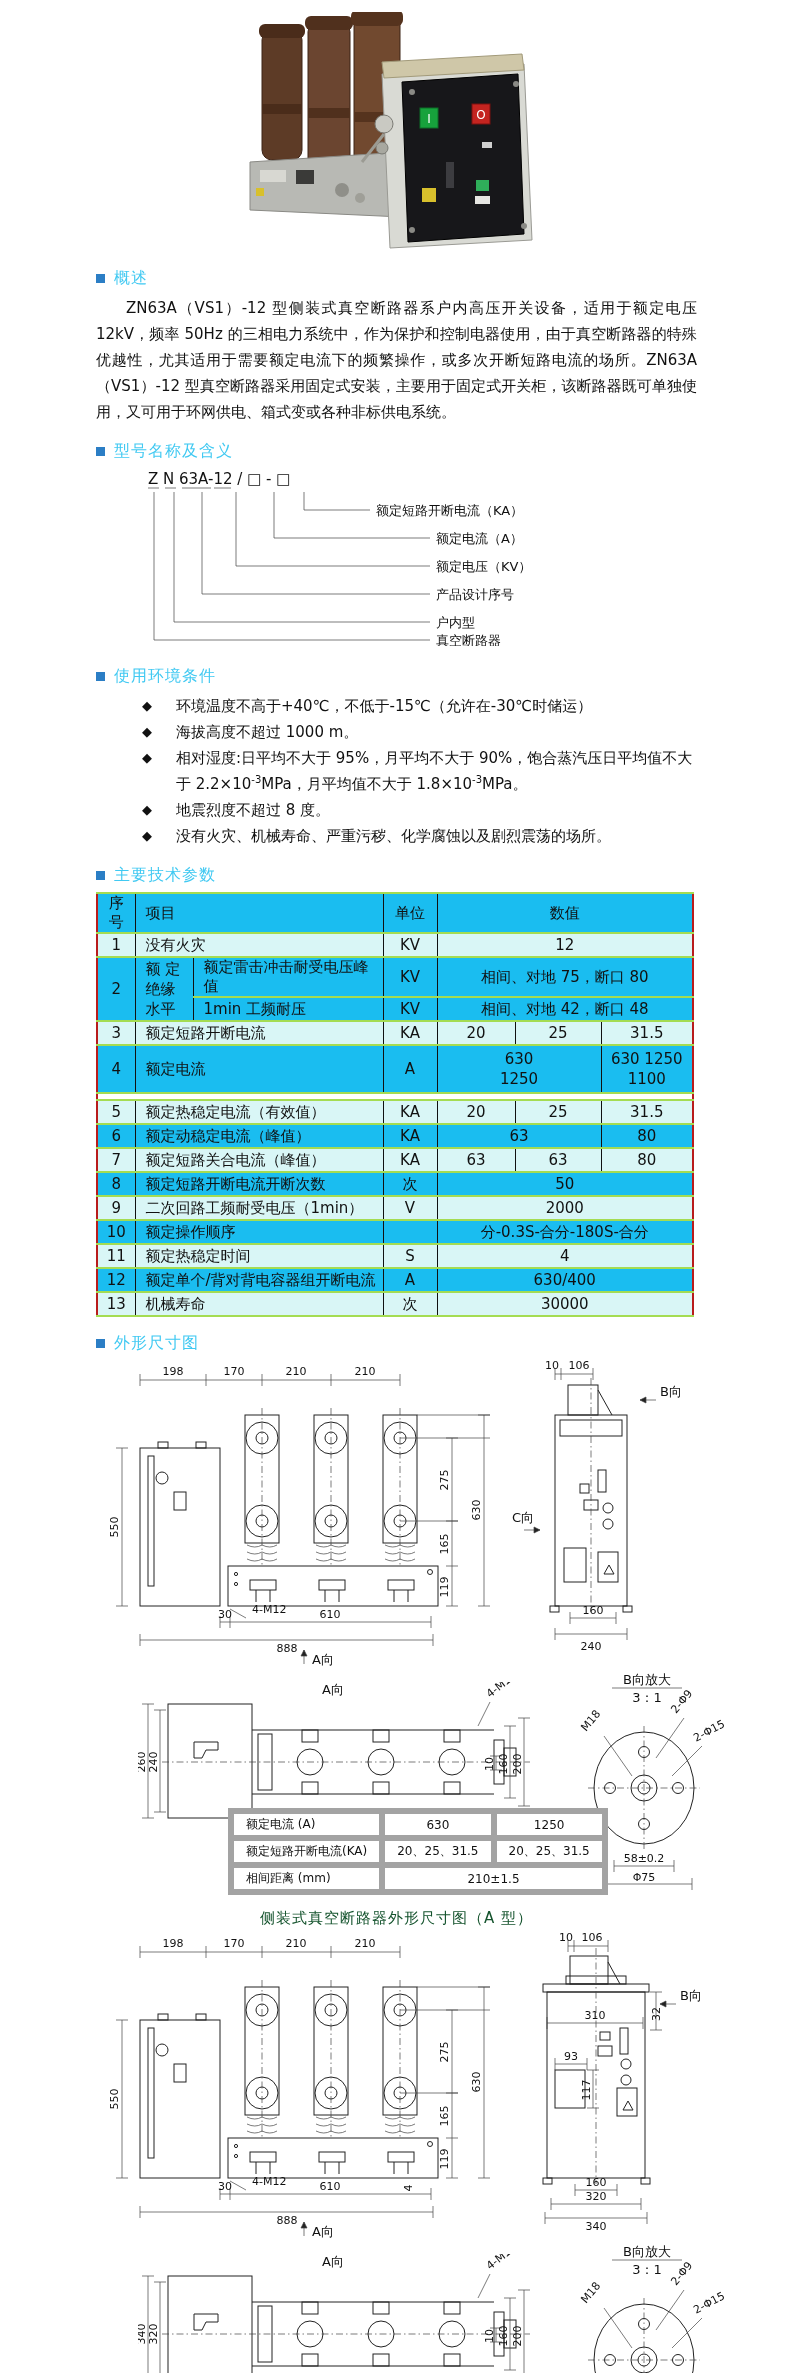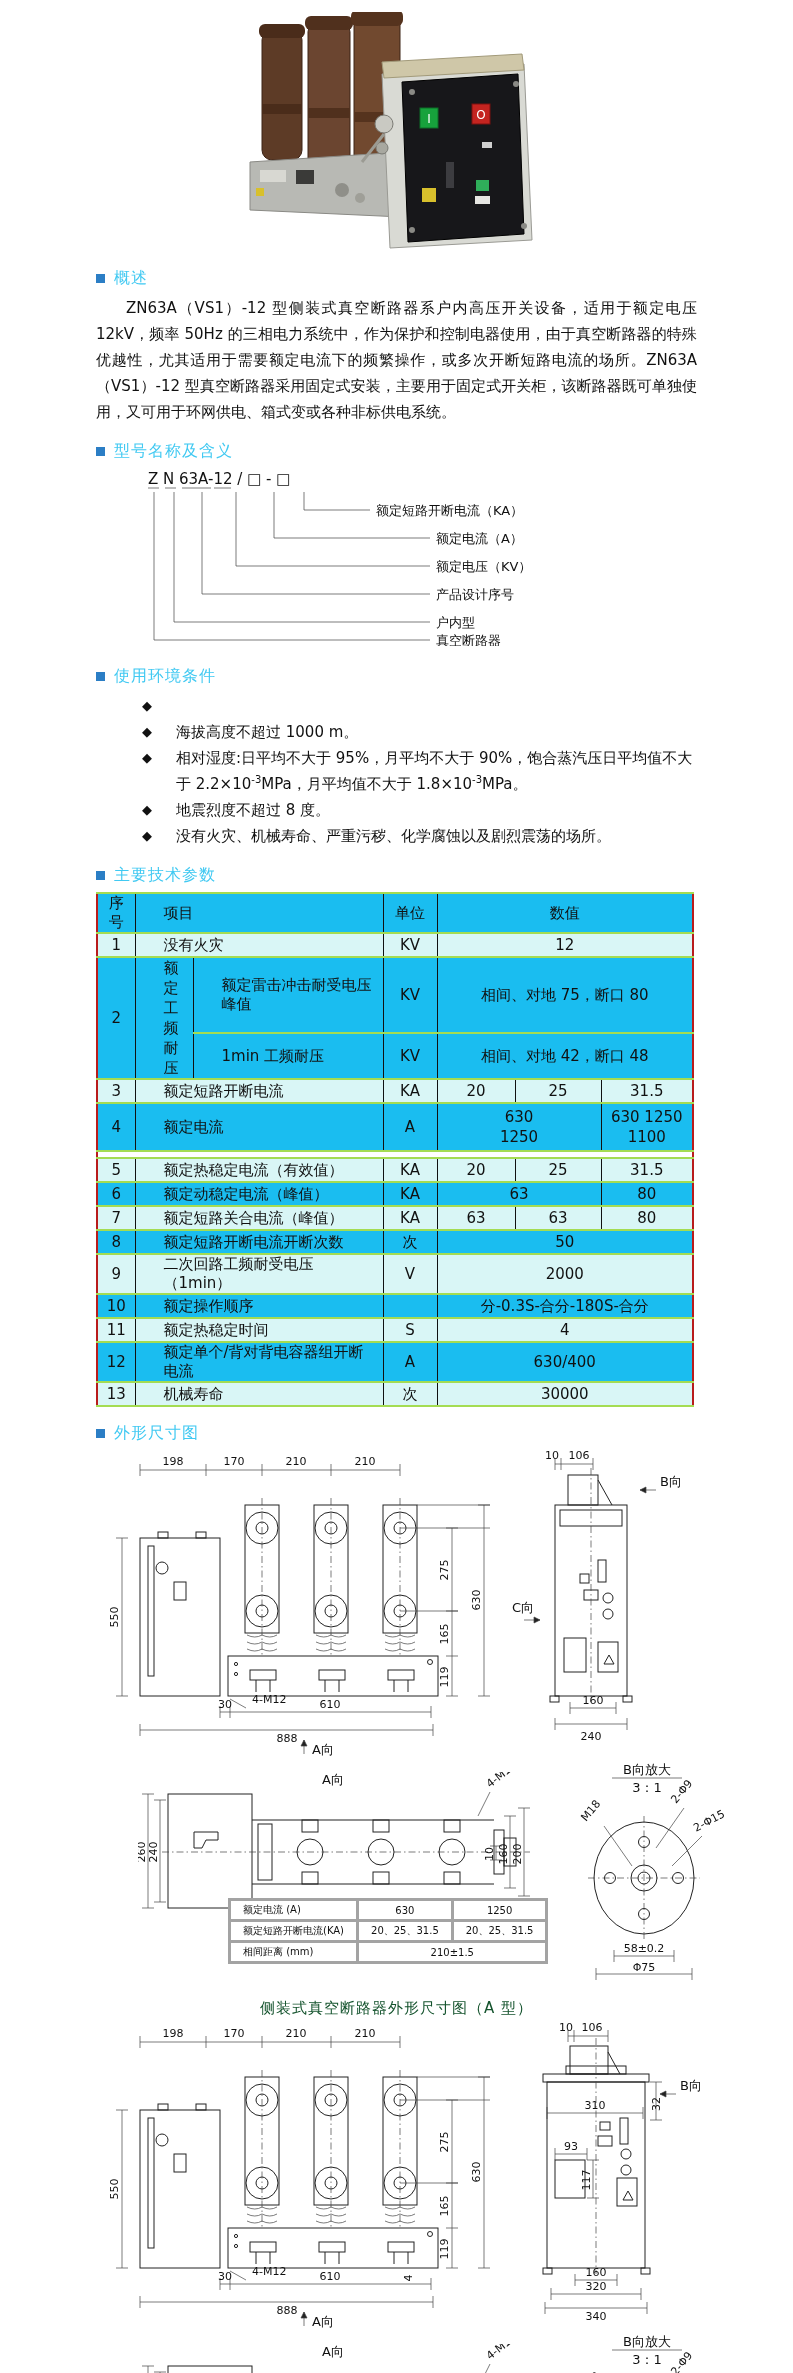--- a/index.html
+++ b/index.html
@@ -32,26 +32,26 @@
   .env-item sup { font-size:10px; }
 
   
   table.params { border-collapse:collapse; margin:6px 0 0 96px; border:2px solid #b91c1c; }
   table.params td { border-left:1.5px solid #111; border-right:1.5px solid #111;
                     border-top:2px solid #a4dc52; border-bottom:2px solid #a4dc52;
                     font-size:15px; text-align:center; height:22px; padding:0 4px; }
   table.params tr.cy td { background:#1abdf0; }
   table.params tr.pl td { background:#d9f6f6; }
   table.params tr.gap td { background:#fff; border-left:none; border-right:none; height:5px; padding:0; }
-  table.params td.item { text-align:left; padding-left:28px; }
+  table.params td.item { text-align:left; padding-left:10px; }
   table.params td.wrap2 { line-height:20px; }
 
   
   table.mini { border-collapse:collapse; background:#fff; }
-  table.mini td { border:3px solid #a3a3a3; font-size:10px; padding:2px 12px; text-align:center; white-space:nowrap; }
+  table.mini td { border:6px solid #a3a3a3; font-size:12px; padding:2px 12px; text-align:center; white-space:nowrap; }
   table.mini td.l { text-align:left; }
 
   
   .dwg-caption { text-align:center; color:#14532d; font-size:15px; margin:14px 0 4px 0; letter-spacing:1px; }
 
   .dwg-row1 { margin-left:100px; }
   .dwg-row2 { position:relative; height:225px; margin-left:0; }
   .dwg-row2 .aview { position:absolute; left:138px; top:12px; }
   .dwg-row2 .detail { position:absolute; left:560px; top:0; }
   .dwg-row2 .mini-pos { position:absolute; left:228px; top:138px; }
@@ -157,20 +157,21 @@
     </g>
   </svg>
 
   
   <div class="sec-head">
     <div class="sq"></div>
     <span class="txt">使用环境条件</span>
   </div>
   <div class="env-item">
     <span class="diamond">◆</span>
+    <span>环境温度不高于+40℃，不低于-15℃（允许在-30℃时储运）</span>
   </div>
   <div class="env-item">
     <span class="diamond">◆</span>
     <span>海拔高度不超过 1000 m。</span>
   </div>
   <div class="env-item">
     <span class="diamond">◆</span>
     <span><span>相对湿度:日平均不大于 95%，月平均不大于 90%，饱合蒸汽压日平均值不大于 2.2×10</span><sup>-3</sup><span>MPa，月平均值不大于 1.8×10</span><sup>-3</sup><span>MPa。</span></span>
   </div>
   <div class="env-item">
@@ -205,21 +206,21 @@
       <td colspan="3">数值</td>
     </tr>
     <tr class="pl">
       <td>1</td>
           <td class="item" colspan="2">没有火灾</td>
       <td>KV</td>
           <td colspan="3">12</td>
     </tr>
     <tr class="cy">
       <td rowspan="2">2</td>
-      <td class="item wrap2" rowspan="2">额 定 工频耐压</td>
+      <td class="item wrap2" rowspan="2">额 定 绝缘水平</td>
       <td class="item">额定雷击冲击耐受电压峰值</td>
       <td>KV</td>
       <td colspan="3">相间、对地 75，断口 80</td>
     </tr>
     <tr class="cy">
       <td class="item">1min 工频耐压</td>
       <td>KV</td>
       <td colspan="3">相间、对地 42，断口 48</td>
     </tr>
     <tr class="pl">

